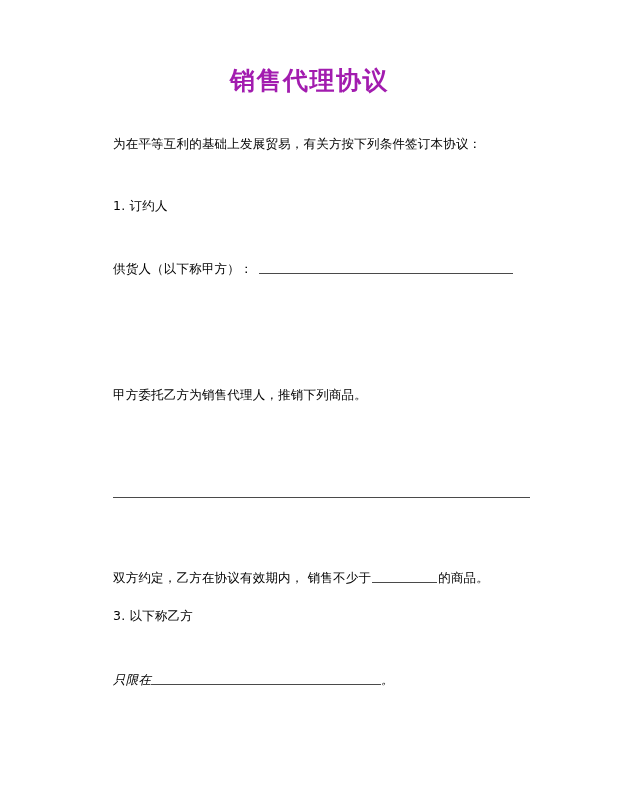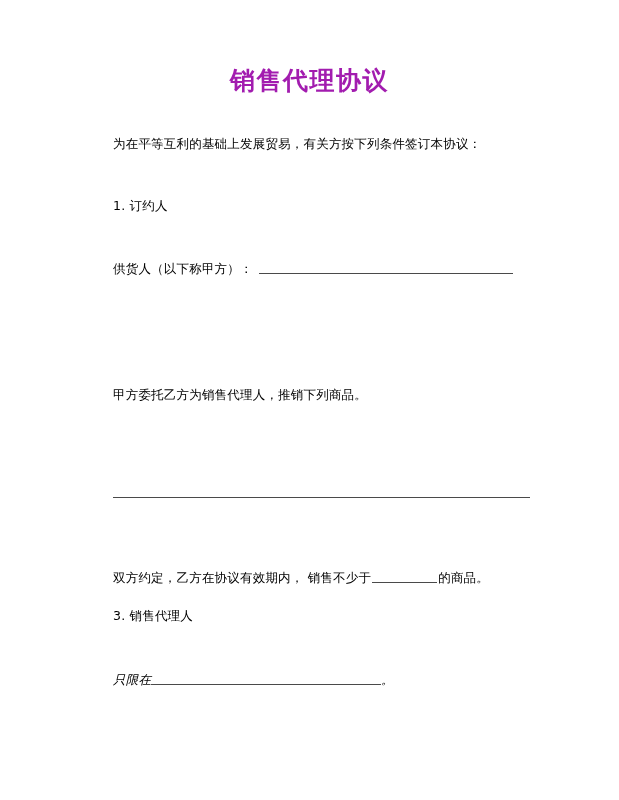--- a/index.html
+++ b/index.html
@@ -101,20 +101,20 @@
 
 
   <div class="rule-line"></div>
 
   <div class="para p-quota">
     <span>双方约定，乙方在协议有效期内， 销售不少于</span><span class="blank blank-quota"></span><span>的商品。</span>
   </div>
 
   <div class="para p-sec3">
     <span class="num">3.</span>
-    <span>销售代理人</span>
+    <span>以下称乙方</span>
   </div>
 
   <div class="para p-area">
     <span>只限在</span><span class="blank blank-area"></span><span>。</span>
   </div>
 
 </div>
 
 </body></html>

